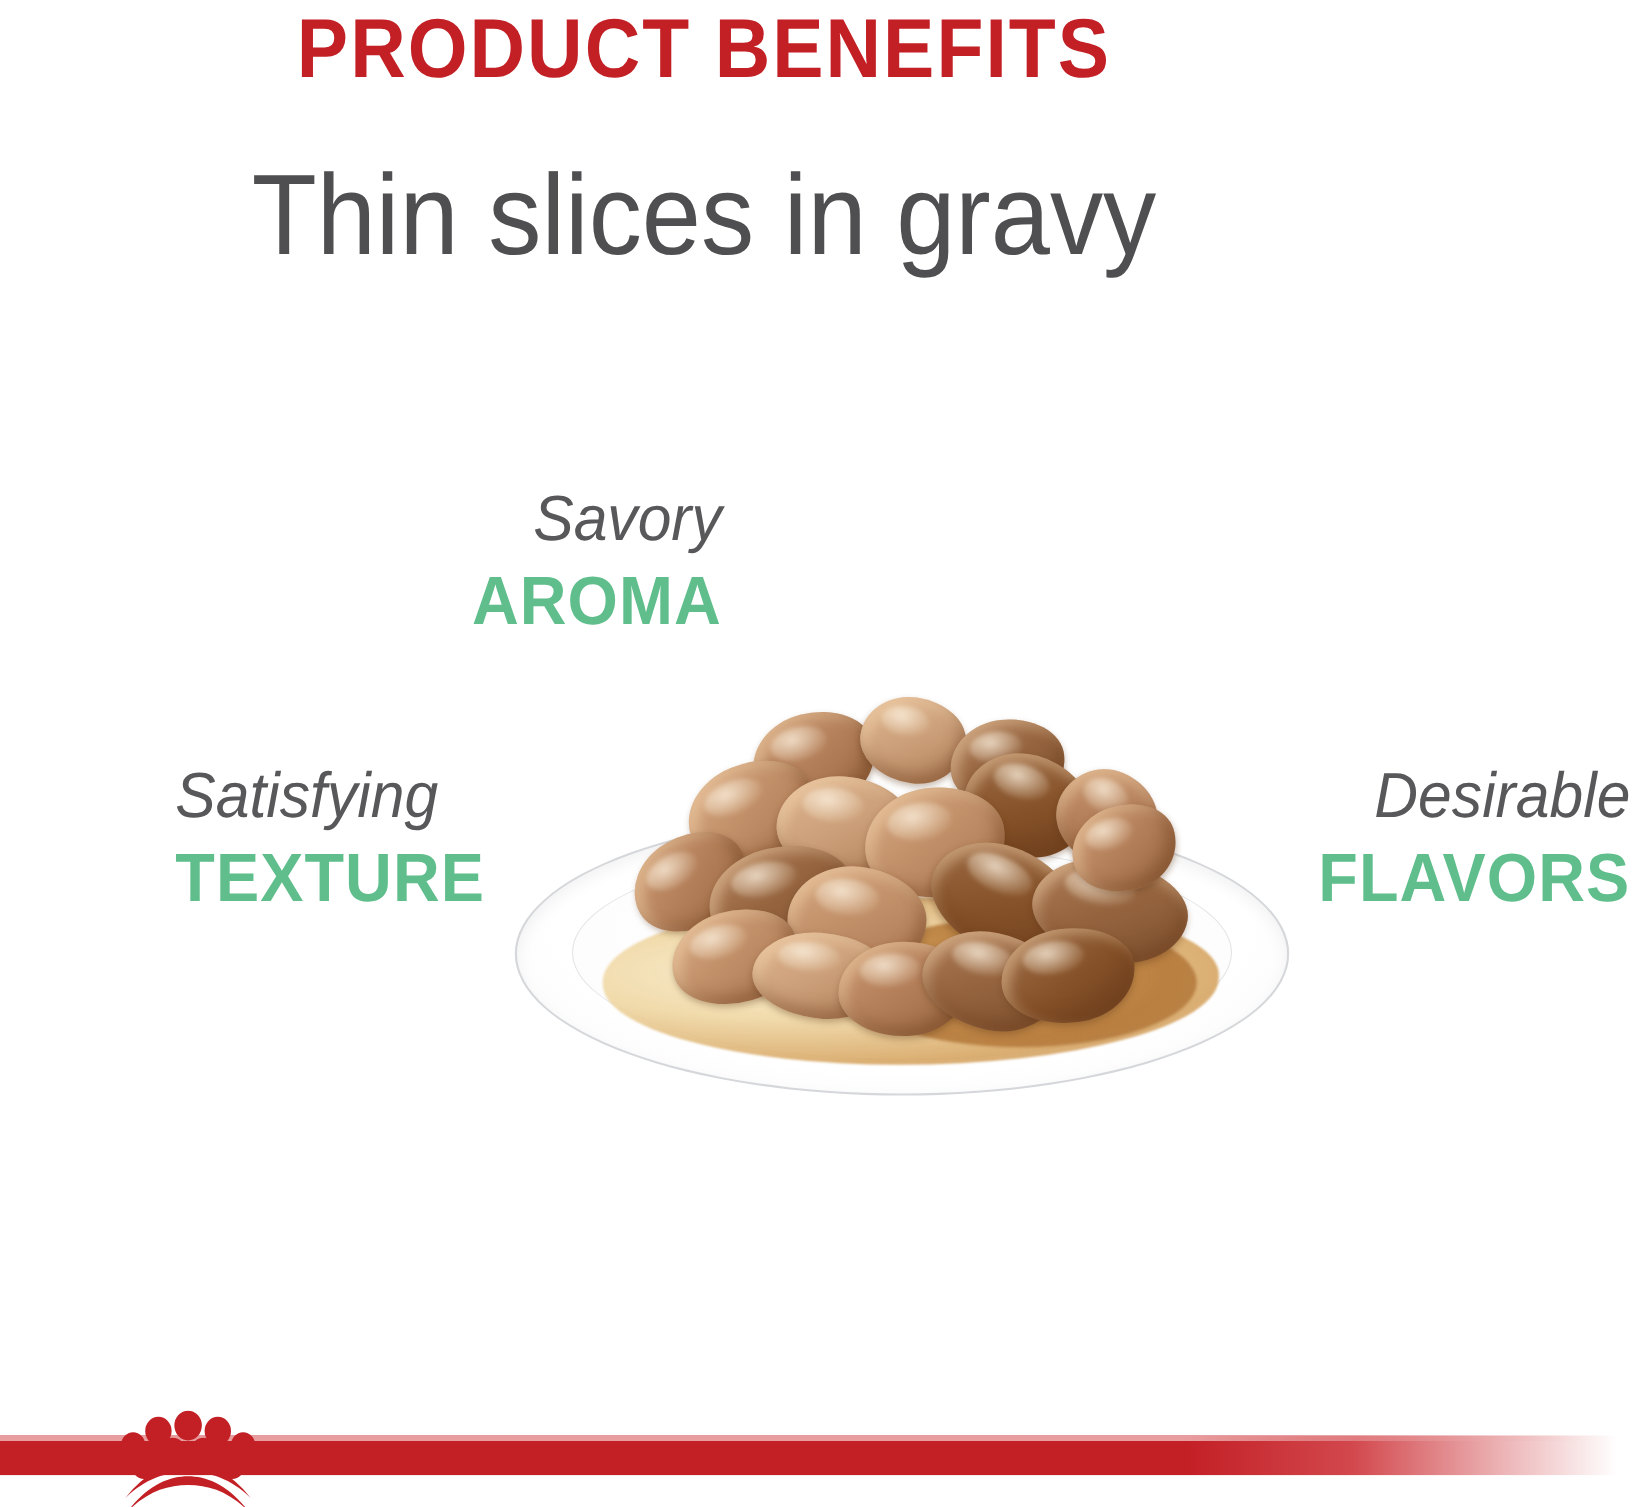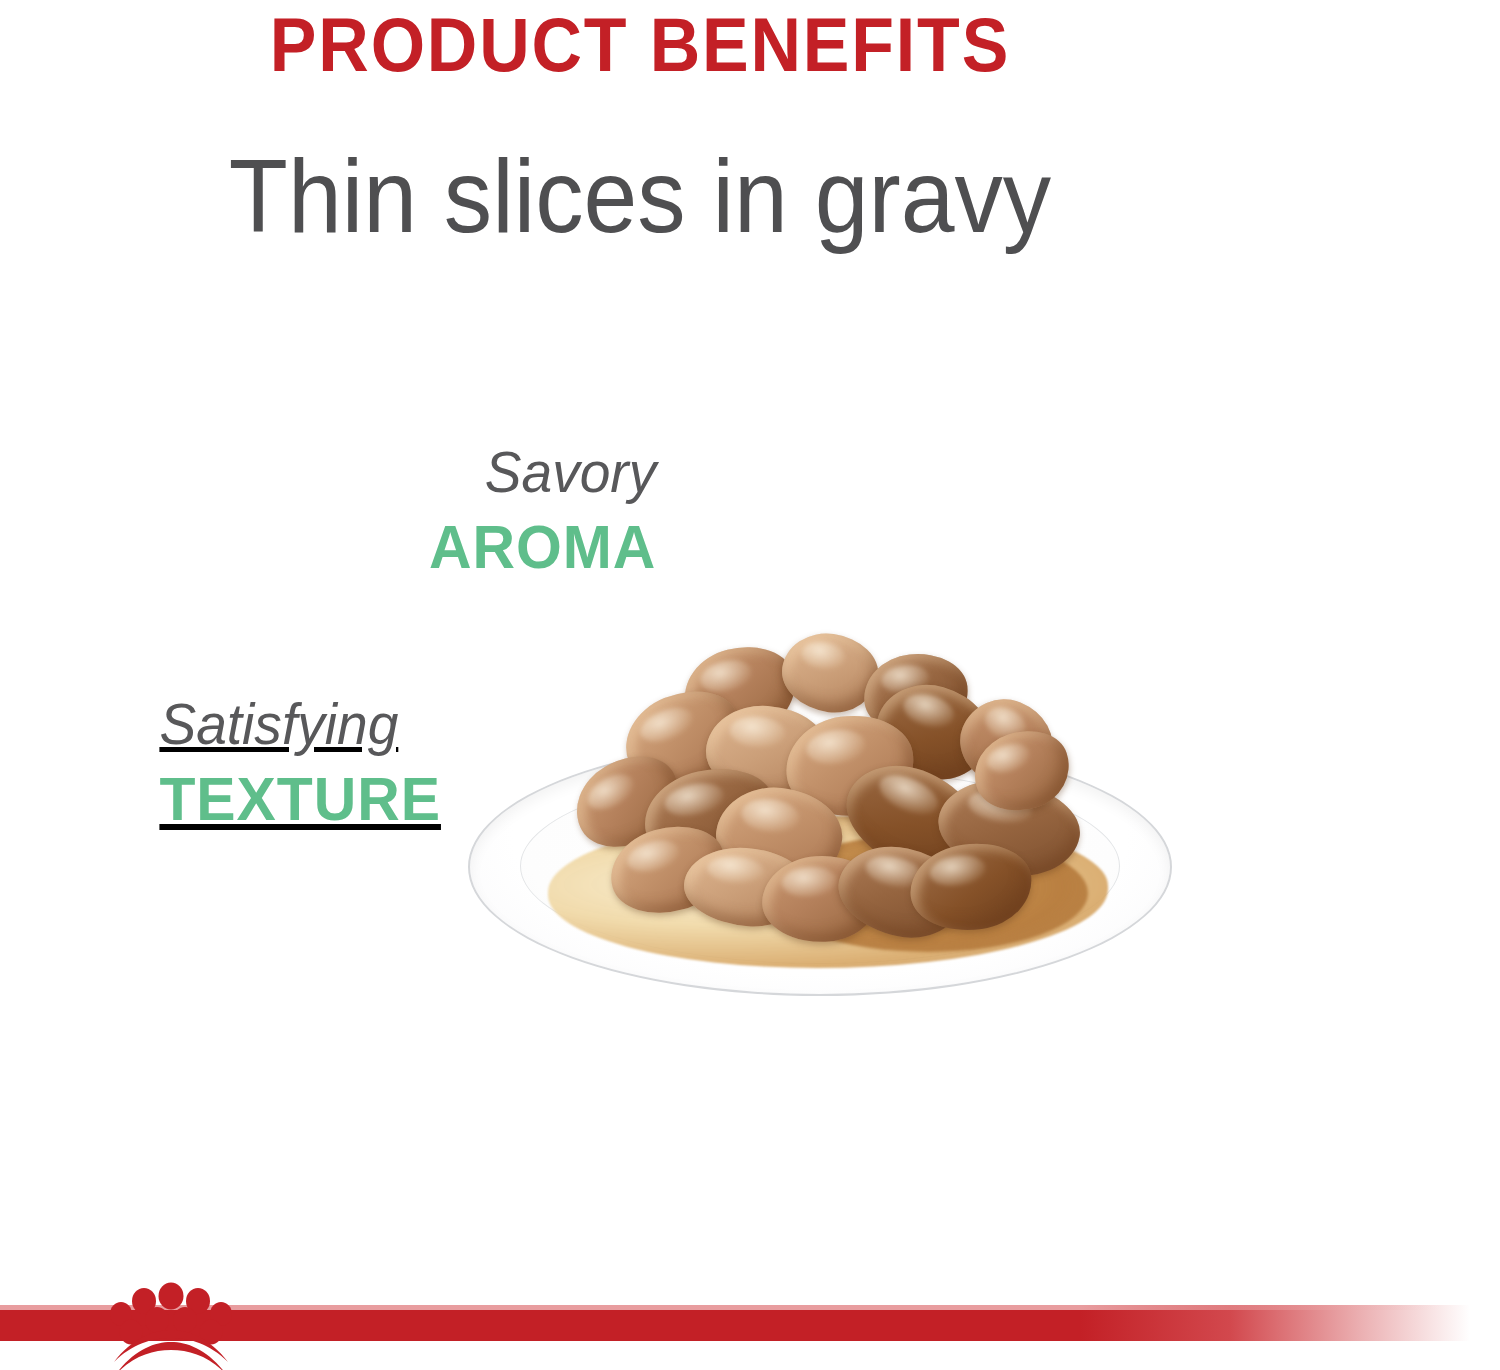--- a/index.html
+++ b/index.html
@@ -66,21 +66,21 @@
     letter-spacing:1px;
     color:#5FBE8B;
     margin-top:10px;
     transform:scaleX(0.95);
   }
   .benefit.align-right { text-align:right;margin-left:31px; }
   .benefit.align-left  { text-align:left; }
 
   #benefit-aroma       { top:442px; right:838px; }
   #benefit-consistency { top:442px; right:120px; }
-  #benefit-texture     { top:694px; left:152px;text-decoration:underline; }
+  #benefit-texture     { top:694px; left:152px; }
   #benefit-flavors     { top:694px; right:10px;  }
 
   
   .photo {
     position:absolute;
     left:468px; top:620px;
     width:704px; height:380px;
   }
   .plate {
     position:absolute;
@@ -177,20 +177,24 @@
     <span class="small">Savory</span>
     <span class="big">AROMA</span>
   </div>
 
 
   <div class="benefit align-left" id="benefit-texture">
     <span class="small">Satisfying</span>
     <span class="big">TEXTURE</span>
   </div>
 
+  <div class="benefit align-right" id="benefit-flavors">
+    <span class="small">Desirable</span>
+    <span class="big">FLAVORS</span>
+  </div>
 
   <div class="photo">
     <div class="plate"></div>
     <div class="plate-inner"></div>
     <div class="gravy"></div>
     <div class="gravy2"></div>
 
     <div class="chunk c-mid" style="left:216px; top:28px;  width:112px; height:86px;  transform:rotate(-14deg);"></div>
     <div class="chunk c-pale" style="left:314px; top:14px;  width:96px;  height:78px;  transform:rotate(8deg);"></div>
     <div class="chunk c-dark" style="left:396px; top:34px;  width:104px; height:82px;  transform:rotate(-6deg);"></div>

